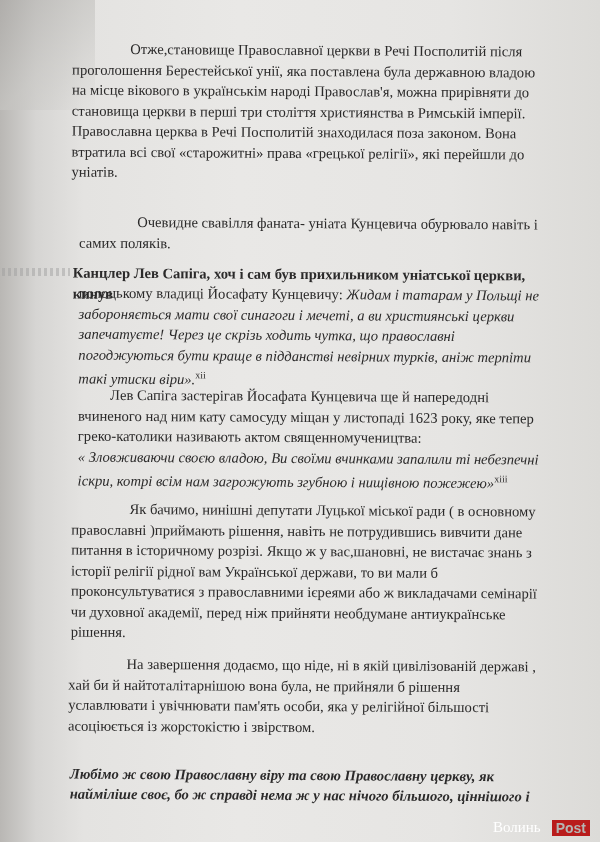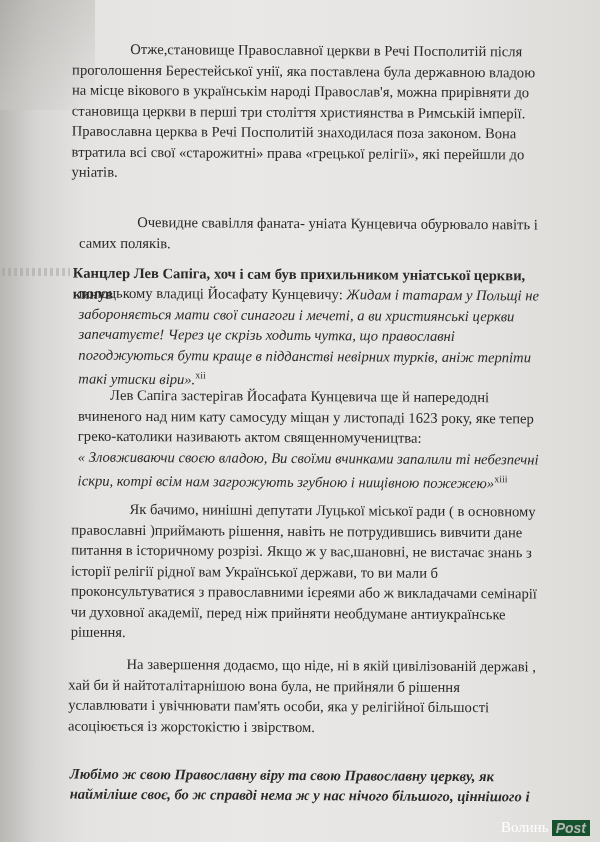--- a/index.html
+++ b/index.html
@@ -20,24 +20,24 @@
   .b { font-weight: bold; }
   .i { font-style: italic; }
   .bi { font-weight: bold; font-style: italic; }
   sup { font-size: 10px; font-family: Liberation Serif, serif; }
   .smudge {
     position: absolute; left: 2px; top: 268px; width: 68px; height: 8px;
     background: repeating-linear-gradient(90deg, #9b9b9b 0 3px, transparent 3px 6px);
     opacity: 0.45;
   }
   .watermark {
-    position: absolute; right: 10px; bottom: 6px; display: flex; align-items: center; gap: 3px;
+    position: absolute; right: 10px; bottom: 6px; display: flex; align-items: center; gap: 11px;
     font-family: "Liberation Serif", serif; font-size: 15px; color: #ffffff;
   }
-  .wm-post { background: #14532d; color: #b5b5b3; padding: 0 4px; font-family: "Liberation Sans", sans-serif; font-weight: bold; font-size: 14px; font-style: italic; }
+  .wm-post { background: #b91c1c; color: #b5b5b3; padding: 0 4px; font-family: "Liberation Sans", sans-serif; font-weight: bold; font-size: 14px; }
 </style>
 </head>
 <body>
 
 <div class="fold"></div>
 <div class="smudge"></div>
 
 <div class="page">
 
   <p class="p ind" style="left:70px; top:40px; width:475px;">Отже,становище Православної церкви в Речі Посполитій після проголошення Берестейської унії, яка поставлена була державною владою на місце вікового в українськім народі Православ'я, можна прирівняти до становища церкви в перші три століття християнства в Римській імперії. Православна церква в Речі Посполитій знаходилася поза законом. Вона втратила всі свої «старожитні» права «грецької релігії», які перейшли до уніатів.</p>

